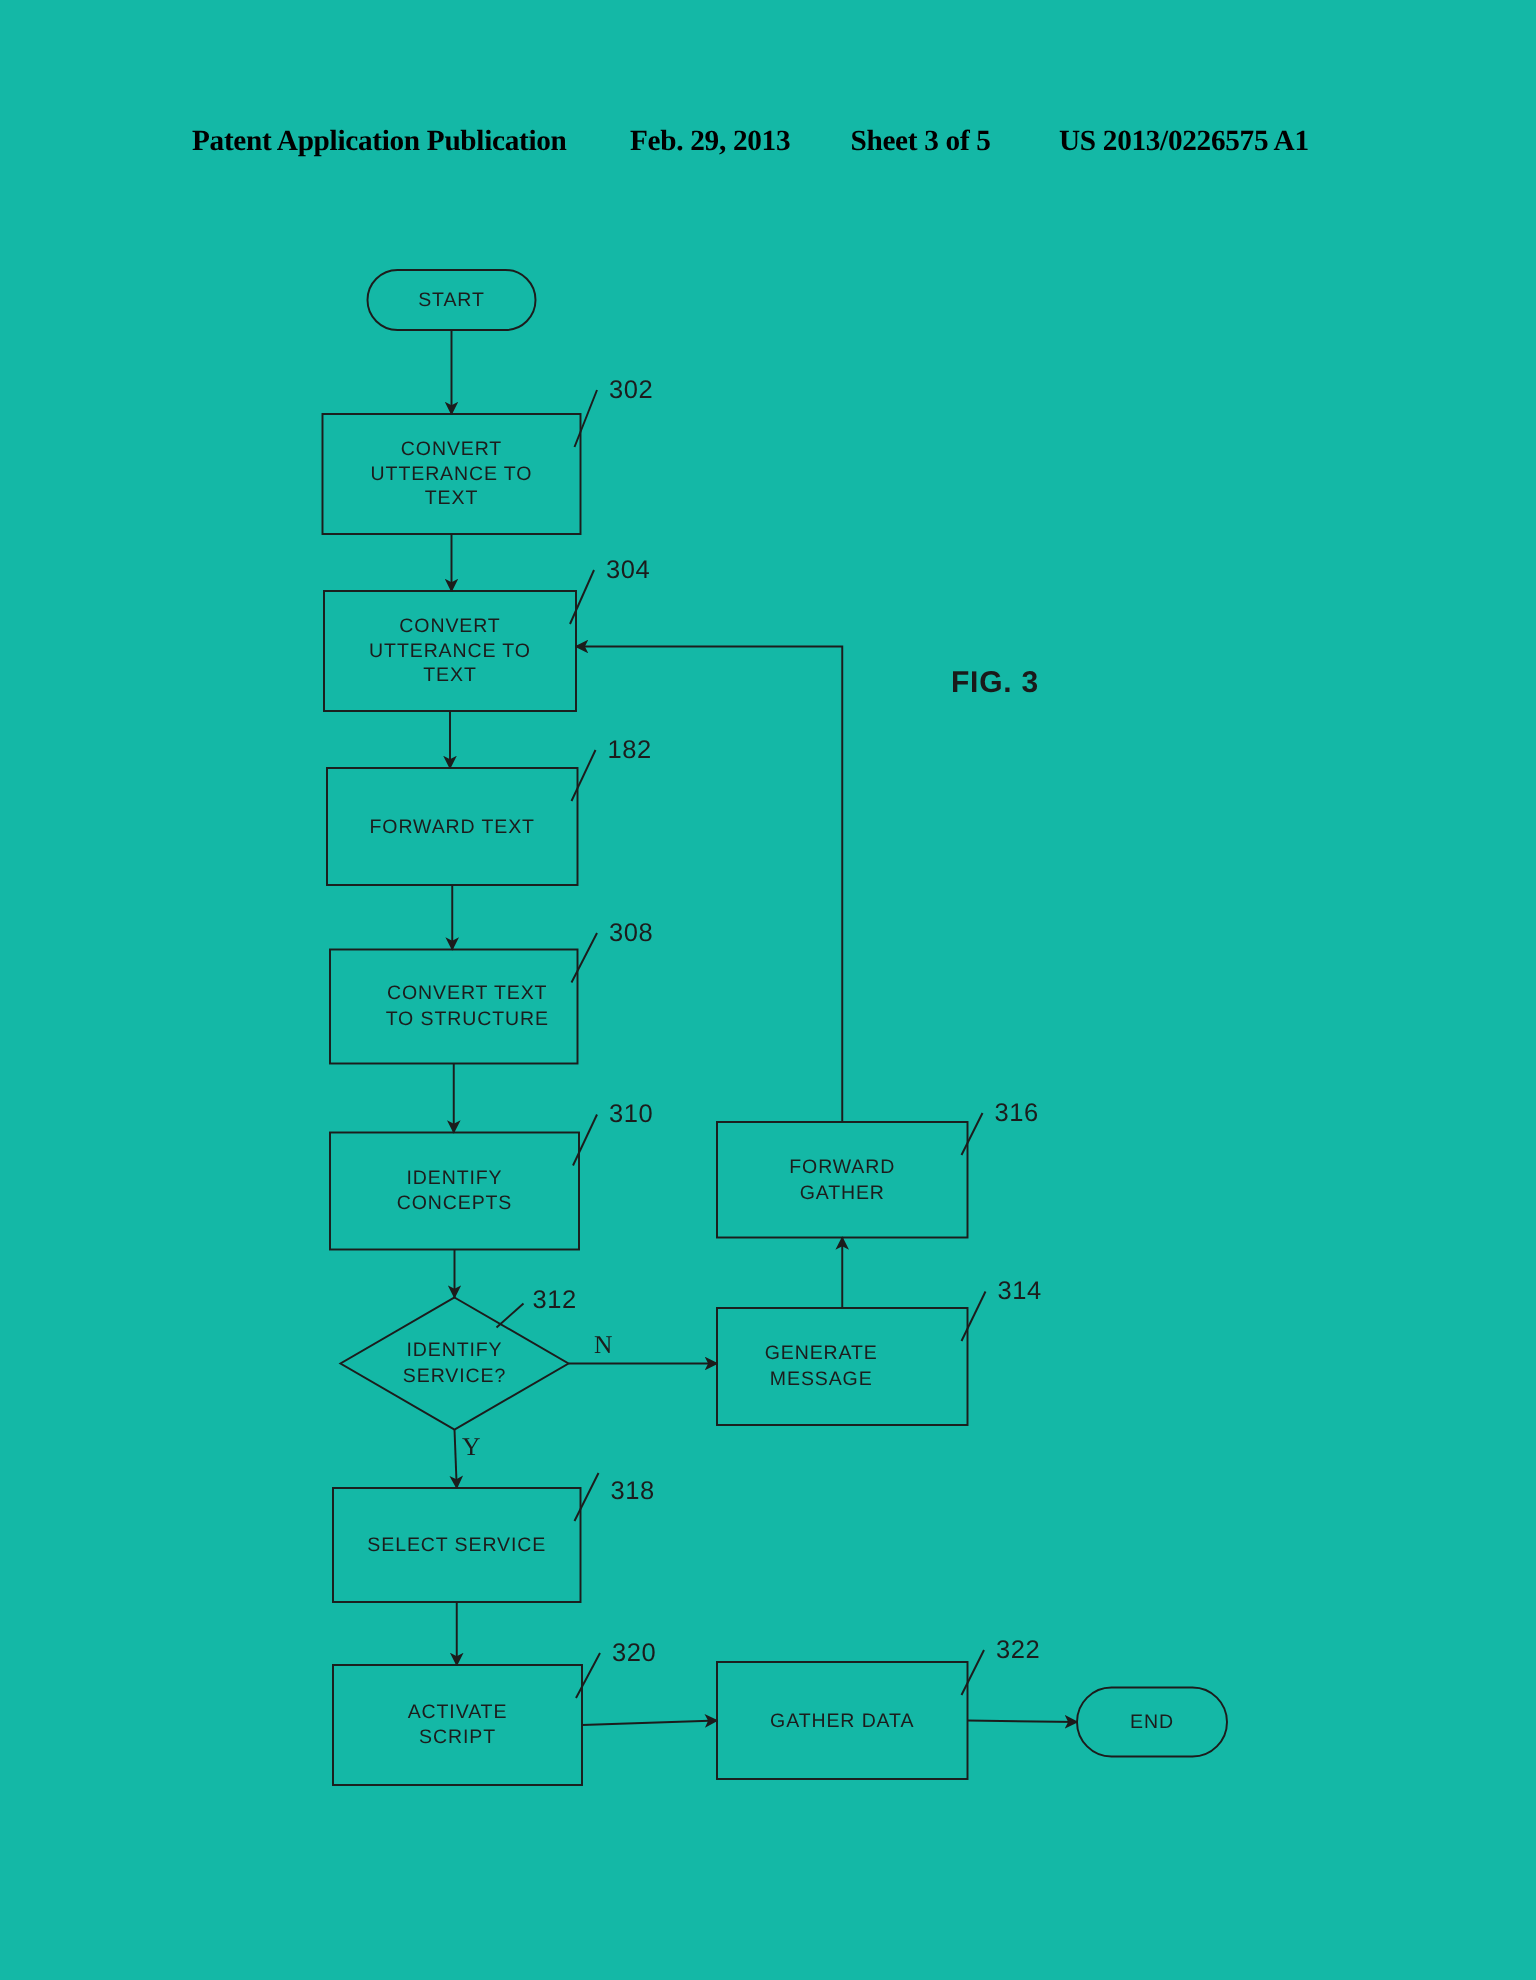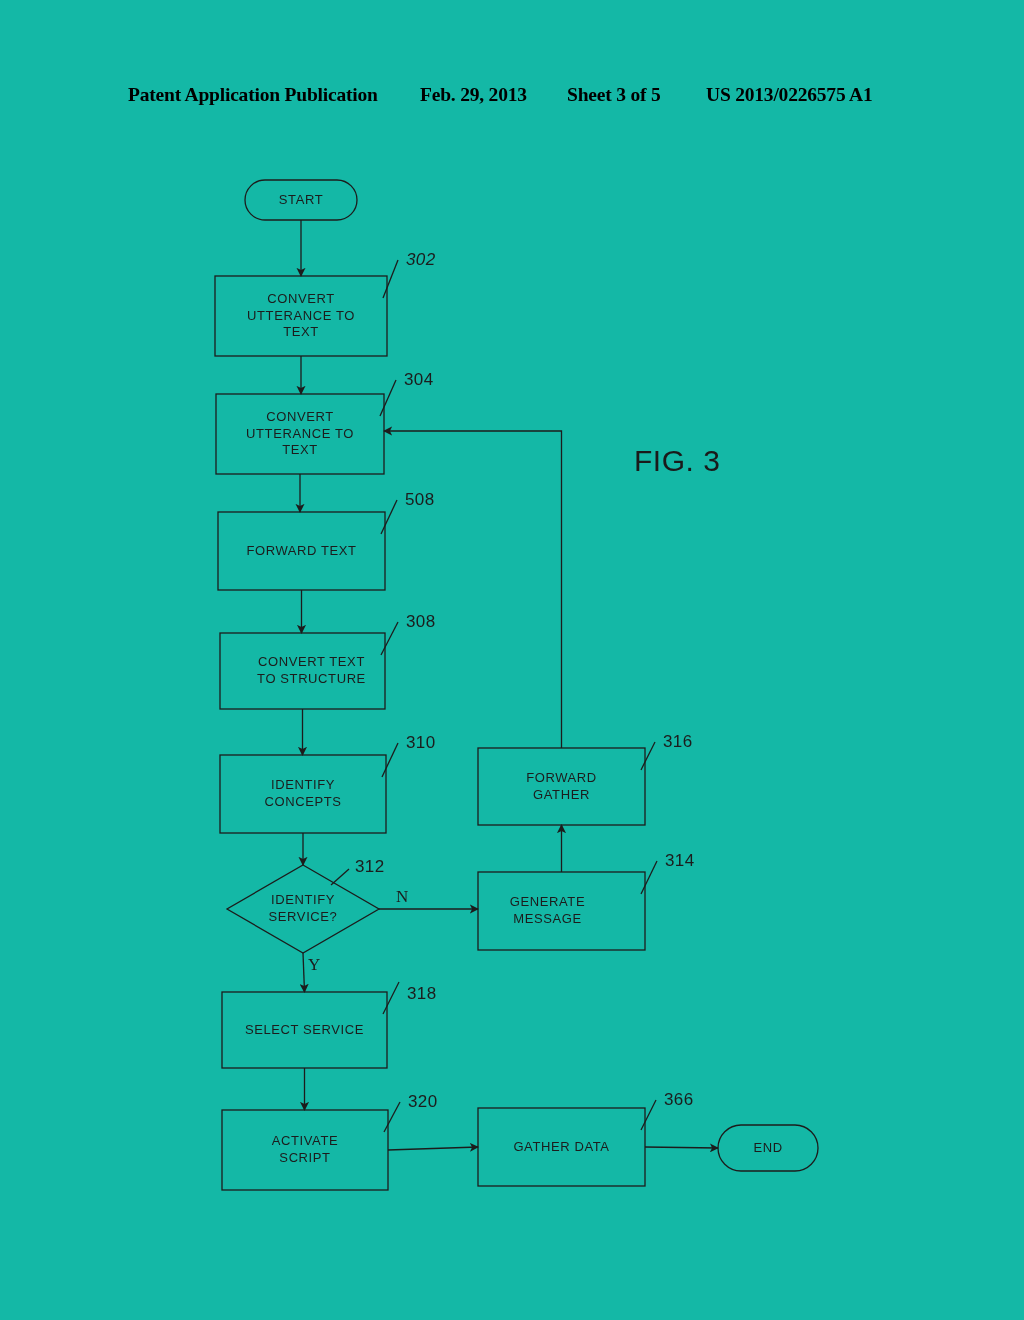--- a/index.html
+++ b/index.html
@@ -44,22 +44,22 @@
   .pub-header .hdr-mid  { position: absolute; left: 420px; }
   .pub-header .hdr-sheet{ position: absolute; left: 567px; }
   .pub-header .hdr-right{ position: absolute; left: 706px; }
 
   
   .fig-label {
     position: absolute;
     left: 634px;
     top: 444px;
     font-family: "Liberation Sans", sans-serif;
-    font-size: 30px;
-    font-weight: normal;
+    font-size: 20px;
+    font-weight: bold;
     letter-spacing: 0.5px;
     color: #1a1a1a;
     text-align: right;
   }
 
   
   #flow {
     position: absolute;
     left: 0;
     top: 0;
@@ -160,46 +160,46 @@
         <line x1="331" y1="885" x2="349" y2="869"></line>
       </g>
   </svg>
 
   <div id="overlay">
       <div class="node-label" style="left: 245px; top: 180px; width: 112px; height: 40px;">START</div>
       <div class="node-label" style="left: 718px; top: 1125px; width: 100px; height: 46px;">END</div>
       <div class="node-label" style="left: 215px; top: 276px; width: 172px; height: 80px;">CONVERT
 UTTERANCE TO
 TEXT</div>
-      <div class="ref-num" style="left: 406px; top: 250px; font-style: italic;">302</div>
+      <div class="ref-num" style="left: 406px; top: 250px;">302</div>
       <div class="node-label" style="left: 216px; top: 394px; width: 168px; height: 80px;">CONVERT
 UTTERANCE TO
 TEXT</div>
       <div class="ref-num" style="left: 404px; top: 370px;">304</div>
       <div class="node-label" style="left: 218px; top: 512px; width: 167px; height: 78px;">FORWARD TEXT</div>
-      <div class="ref-num" style="left: 405px; top: 490px;">508</div>
+      <div class="ref-num" style="left: 405px; top: 490px;">182</div>
       <div class="node-label" style="left: 220px; top: 633px; width: 183px; height: 76px;">CONVERT TEXT
 TO STRUCTURE</div>
       <div class="ref-num" style="left: 406px; top: 612px;">308</div>
       <div class="node-label" style="left: 220px; top: 755px; width: 166px; height: 78px;">IDENTIFY
 CONCEPTS</div>
       <div class="ref-num" style="left: 406px; top: 733px;">310</div>
       <div class="node-label" style="left: 478px; top: 872px; width: 139px; height: 78px;">GENERATE
 MESSAGE</div>
       <div class="ref-num" style="left: 665px; top: 851px;">314</div>
       <div class="node-label" style="left: 478px; top: 748px; width: 167px; height: 77px;">FORWARD
 GATHER</div>
       <div class="ref-num" style="left: 663px; top: 732px;">316</div>
       <div class="node-label" style="left: 222px; top: 992px; width: 165px; height: 76px;">SELECT SERVICE</div>
       <div class="ref-num" style="left: 407px; top: 984px;">318</div>
       <div class="node-label" style="left: 222px; top: 1110px; width: 166px; height: 80px;">ACTIVATE
 SCRIPT</div>
       <div class="ref-num" style="left: 408px; top: 1092px;">320</div>
       <div class="node-label" style="left: 478px; top: 1108px; width: 167px; height: 78px;">GATHER DATA</div>
-      <div class="ref-num" style="left: 664px; top: 1090px;">366</div>
+      <div class="ref-num" style="left: 664px; top: 1090px;">322</div>
       <div class="node-label" style="left: 227px; top: 865px; width: 152px; height: 88px;">IDENTIFY
 SERVICE?</div>
       <div class="ref-num" style="left: 355px; top: 857px;">312</div>
       <div class="branch-label" style="left: 396px; top: 887px;">N</div>
       <div class="branch-label" style="left: 308px; top: 955px;">Y</div>
     </div>
 
 </div>
 
 </body></html>

